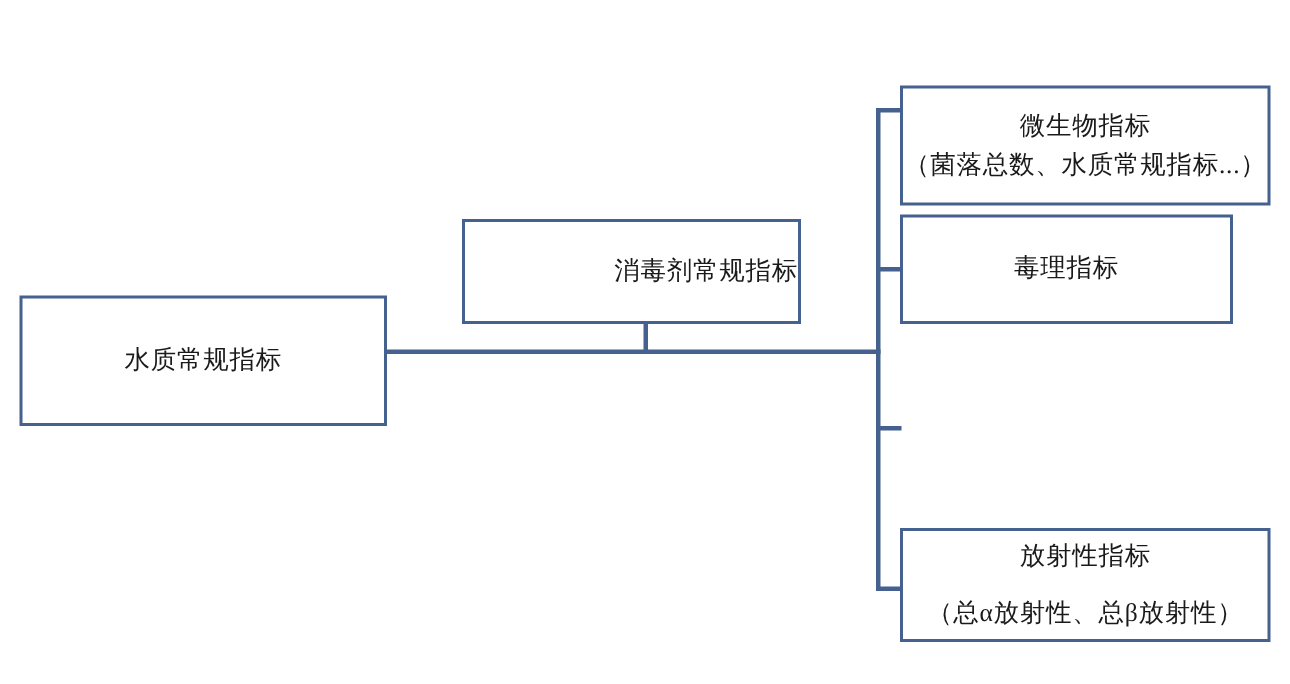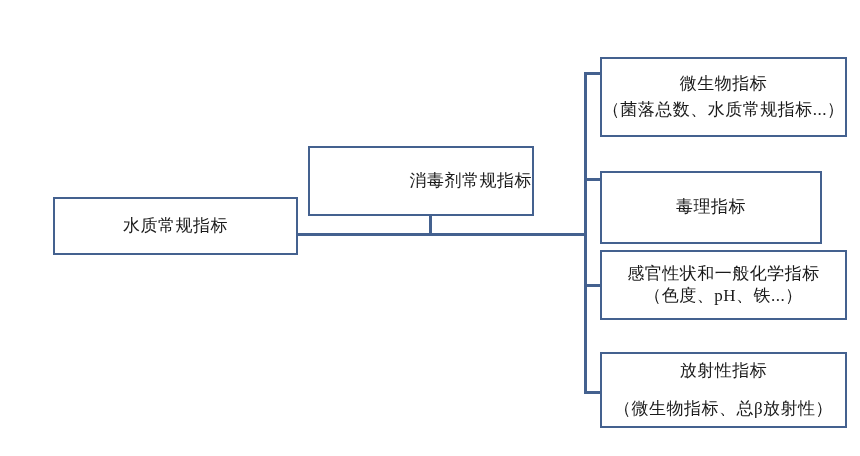--- a/index.html
+++ b/index.html
@@ -33,22 +33,21 @@
   .node .line-main,
   .node .line-sub {
     display: block;
     white-space: nowrap;
   }
   
   #node-root {
     left: 13px;
     top: 197px;
     width: 245px;
-    height: 58px;
-    margin-left: 40px;
+    height: 87px;
   }
   
   #node-disinfectant {
     left: 308px;
     top: 146px;
     width: 226px;
     height: 70px;
     align-items: flex-end;
   }
   
@@ -57,21 +56,20 @@
     top: 33px;
     width: 247px;
     height: 80px;
     margin-top: 24px;
   }
   #node-toxicology {
     left: 600px;
     top: 143px;
     width: 222px;
     height: 73px;
-    margin-top: 28px;
   }
   #node-sensory {
     left: 600px;
     top: 250px;
     width: 247px;
     height: 70px;
     line-height: 1.32;
   }
   #node-radioactive {
     left: 600px;
@@ -136,23 +134,19 @@
 
   <div class="node" id="node-microbial">
     <span class="line-main">微生物指标</span>
     <span class="line-sub">（菌落总数、水质常规指标...）</span>
   </div>
 
   <div class="node" id="node-toxicology">
     <span class="line-main">毒理指标</span>
   </div>
 
-  <div class="node" id="node-sensory">
-    <span class="line-main">感官性状和一般化学指标</span>
-    <span class="line-sub">（色度、pH、铁...）</span>
-  </div>
 
   <div class="node" id="node-radioactive">
     <span class="line-main">放射性指标</span>
-    <span class="line-sub">（微生物指标、总β放射性）</span>
+    <span class="line-sub">（总α放射性、总β放射性）</span>
   </div>
 
 </div>
 
 </body></html>

